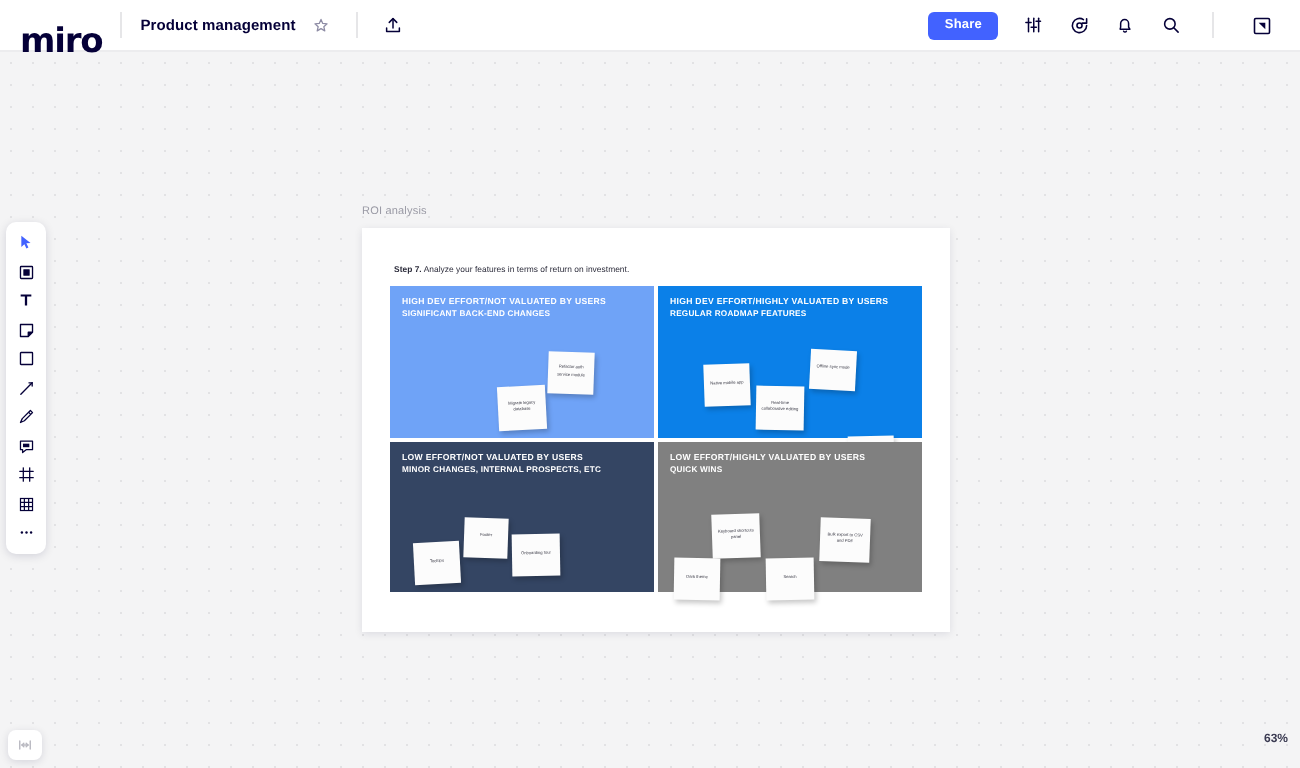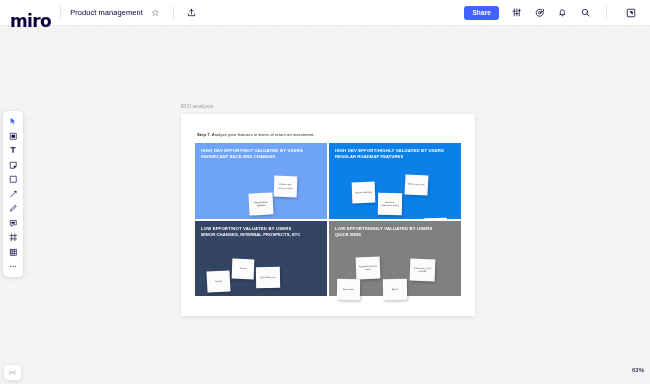--- a/index.html
+++ b/index.html
@@ -34,21 +34,21 @@
 
   #logo {
     font-family: "DejaVu Sans", sans-serif;
     font-size: 17px; font-weight: 700;
     letter-spacing: -0.6px;
     color: #050038;
     margin-top: 16px;
   }
   .vsep { width: 1px; height: 13px; background: #e6e6e8; margin: 0 9px; }
   #board-title {
-    font-size: 7.5px; font-weight: 400; color: #050038;
+    font-size: 7.5px; font-weight: 700; color: #050038;
     letter-spacing: 0.05px;
   }
   .tb-icon {
     width: 17px; height: 17px;
     display: flex; align-items: center; justify-content: center;
     color: #050038; border-radius: 3px;
   }
   .tb-icon svg { display: block; }
   #star-icon { margin-left: 4px; opacity: 0.45; }
   #share-btn {

